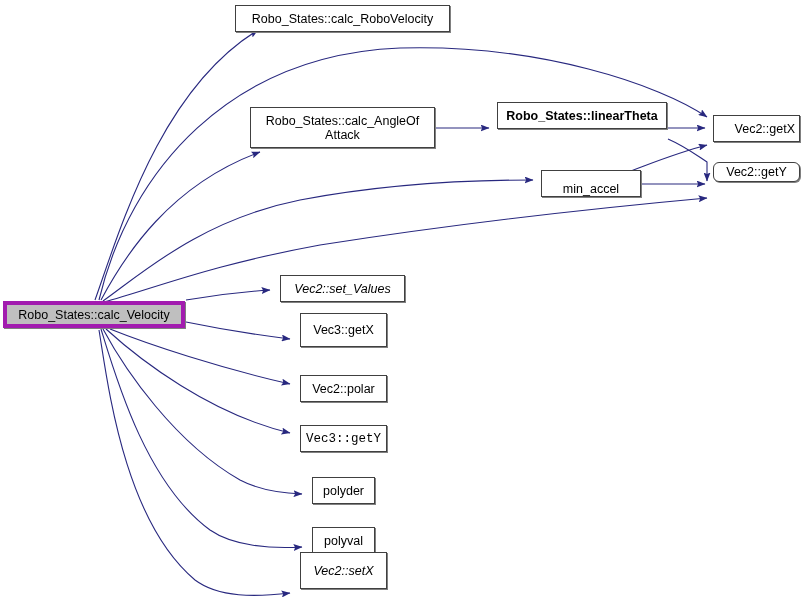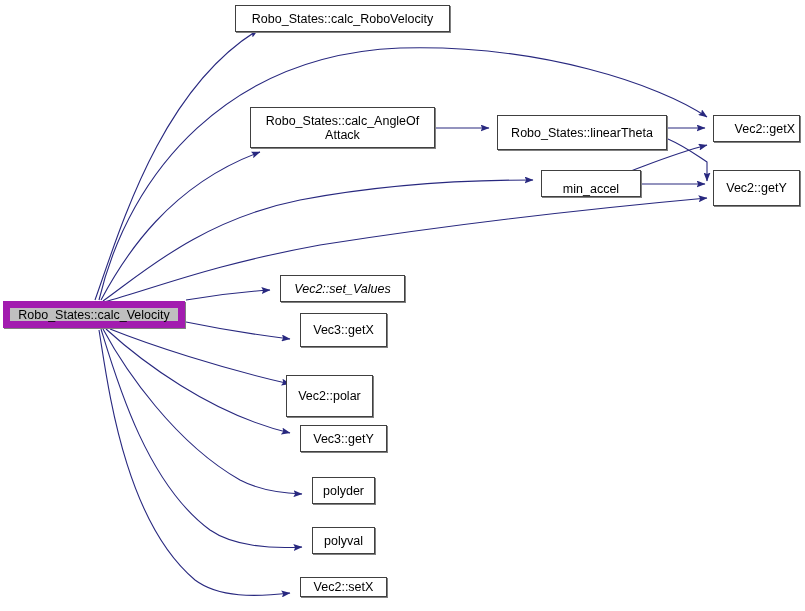--- a/index.html
+++ b/index.html
@@ -36,21 +36,21 @@
     color: #000000;
     font-size: 12.5px;
     line-height: 14px;
     letter-spacing: 0px;
     white-space: pre-line;
     z-index: 5;
     box-shadow: 1px 1px 0 0 #808080;
   }
   .node.highlight {
     background: #bfbfbf;
-    border: 7px solid #a21caf;
+    border: 4px solid #a21caf;
   }
   .node-label {
     display: block;
     padding: 0 4px;
   }
 </style>
 </head>
 <body>
 
 <div id="graph-root" style="background: rgb(255, 255, 255); width: 805px; height: 611px;">
@@ -75,24 +75,24 @@
       <path d="M 436,128 L 489,128" fill="none" stroke="#28287f" stroke-width="1.1" marker-end="url(#arrowhead)"></path>
       <path d="M 668,128 L 705,128" fill="none" stroke="#28287f" stroke-width="1.1" marker-end="url(#arrowhead)"></path>
       <path d="M 668,139 C 684,146 692,152 707,162 L 707,181" fill="none" stroke="#28287f" stroke-width="1.1" marker-end="url(#arrowhead)"></path>
       <path d="M 625,173 C 650,164 676,153 707,145" fill="none" stroke="#28287f" stroke-width="1.1" marker-end="url(#arrowhead)"></path>
       <path d="M 625,184 L 705,184" fill="none" stroke="#28287f" stroke-width="1.1" marker-end="url(#arrowhead)"></path>
     </svg>
 <div class="node highlight" style="left: 3px; top: 301px; width: 182px; height: 27px;"><span class="node-label">Robo_States::calc_Velocity</span></div>
     <div class="node" style="left: 235px; top: 5px; width: 215px; height: 27px;"><span class="node-label">Robo_States::calc_RoboVelocity</span></div>
     <div class="node" style="left: 250px; top: 107px; width: 185px; height: 41px;"><span class="node-label">Robo_States::calc_AngleOf
 Attack</span></div>
-    <div class="node" style="left: 497px; top: 115px; width: 170px; height: 35px;"><span class="node-label">Robo_States::linearTheta</span></div>
+    <div class="node" style="left: 497px; top: 102px; width: 170px; height: 27px; font-weight: bold;"><span class="node-label">Robo_States::linearTheta</span></div>
     <div class="node" style="left: 541px; top: 170px; width: 100px; height: 27px; align-items: flex-end;"><span class="node-label">min_accel</span></div>
     <div class="node" style="left: 713px; top: 115px; width: 87px; height: 27px; justify-content: flex-end;"><span class="node-label">Vec2::getX</span></div>
-    <div class="node" style="left: 713px; top: 170px; width: 87px; height: 36px;"><span class="node-label">Vec2::getY</span></div>
+    <div class="node" style="left: 713px; top: 162px; width: 87px; height: 20px; border-radius: 6px;"><span class="node-label">Vec2::getY</span></div>
     <div class="node" style="left: 280px; top: 275px; width: 125px; height: 27px; font-style: italic;"><span class="node-label">Vec2::set_Values</span></div>
     <div class="node" style="left: 300px; top: 313px; width: 87px; height: 34px;"><span class="node-label">Vec3::getX</span></div>
-    <div class="node" style="left: 286px; top: 375px; width: 87px; height: 42px;"><span class="node-label">Vec2::polar</span></div>
-    <div class="node" style="left: 300px; top: 425px; width: 87px; height: 27px;"><span class="node-label">Vec3::getY</span></div>
+    <div class="node" style="left: 300px; top: 375px; width: 87px; height: 27px;"><span class="node-label">Vec2::polar</span></div>
+    <div class="node" style="left: 300px; top: 425px; width: 87px; height: 27px; font-family: Liberation Mono, monospace;"><span class="node-label">Vec3::getY</span></div>
     <div class="node" style="left: 312px; top: 477px; width: 63px; height: 27px;"><span class="node-label">polyder</span></div>
     <div class="node" style="left: 312px; top: 527px; width: 63px; height: 27px; justify-content: center;"><span class="node-label">polyval</span></div>
-    <div class="node" style="left: 300px; top: 577px; width: 87px; height: 20px;"><span class="node-label">Vec2::setX</span></div>
+    <div class="node" style="left: 300px; top: 552px; width: 87px; height: 37px; font-style: italic;"><span class="node-label">Vec2::setX</span></div>
   </div>
 
 </body></html>

